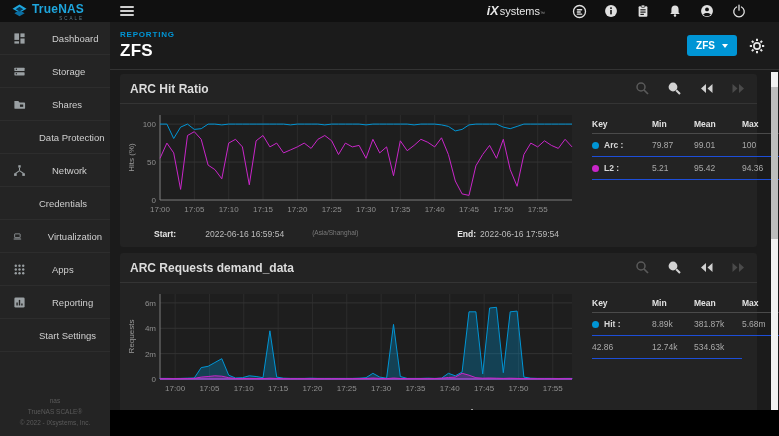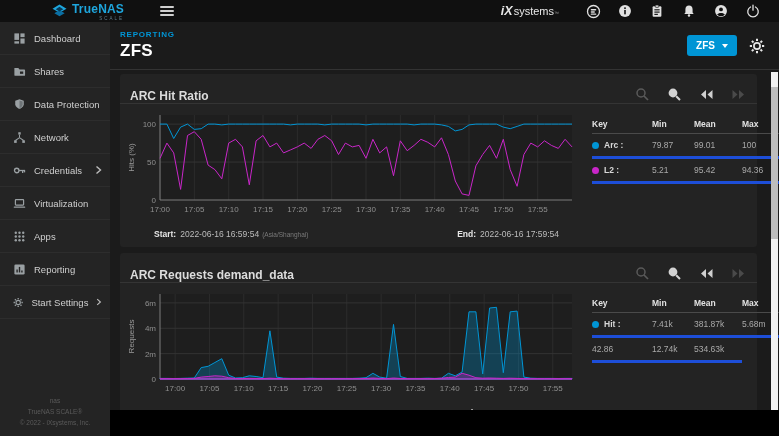--- a/index.html
+++ b/index.html
@@ -1,72 +1,72 @@
 <!DOCTYPE html>
 <html><head>
 <meta charset="utf-8">
 <style>
   * { margin:0; padding:0; box-sizing:border-box; }
   html,body { width:779px; height:436px; overflow:hidden; background:#000; font-family:"Liberation Sans","DejaVu Sans",sans-serif; }
   .app { width:779px; height:436px; display:flex; flex-direction:column; }
 
   
   .topbar { height:22px; background:#101010; display:flex; align-items:center; flex-shrink:0; }
-  .brand { width:110px; display:flex; align-items:center; gap:5px; padding-left:12px; cursor:pointer;margin-left:40px; }
+  .brand { width:110px; display:flex; align-items:center; gap:5px; padding-left:12px; cursor:pointer; }
   .brand-txt { line-height:1; }
   .brand-name { color:#1ea6dd; font-size:12px; font-weight:bold; letter-spacing:.2px; }
   .brand-sub { display:block; color:#5f7d8c; font-size:4.5px; letter-spacing:2px; text-align:right; margin-top:1px; }
   .hamburger { margin-left:10px; width:14px; cursor:pointer; }
   .hamburger span { display:block; height:2px; background:#cfcfcf; margin:2px 0; border-radius:1px; }
-  .topbar-right { margin-left:auto; display:flex; align-items:center; gap:8px; padding-right:14px; }
+  .topbar-right { margin-left:auto; display:flex; align-items:center; gap:8px; padding-right:28px; }
   .vendor { color:#e8e8e8; font-size:11px; margin-right:14px; display:flex; align-items:baseline; }
   .vendor b { font-weight:bold; font-style:italic; font-size:12.5px; margin-right:1px; }
   .vendor sup { font-size:5px; color:#9a9a9a; }
   .tbicon { width:24px; height:20px; display:flex; align-items:center; justify-content:center; cursor:pointer; }
 
   
   .lower { flex:1; display:flex; min-height:0; }
 
   
   .sidebar { width:110px; background:#242424; position:relative; flex-shrink:0; }
-  .side-item { height:33px; display:flex; align-items:center; padding:0 8px 0 13px; gap:8px; cursor:pointer; border-bottom:1px solid rgba(255,255,255,0.045); }
+  .side-item { height:33px; display:flex; align-items:center; padding:0 8px 0 13px; gap:26px; cursor:pointer; border-bottom:1px solid rgba(255,255,255,0.045); }
   .slabel { color:#cfcfcf; font-size:9.5px; white-space:nowrap; }
   .schev { margin-left:auto; }
   .side-footer { position:absolute; bottom:8px; left:0; right:0; text-align:center; color:#5a5a5a; font-size:6.5px; line-height:1.7; }
 
   
   .main { flex:1; display:flex; flex-direction:column; position:relative; min-width:0; background:#000; }
   .page-head { height:48px; background:#1b1b1b; border-bottom:1px solid #333; display:flex; align-items:center; padding:0 14px 0 10px; flex-shrink:0; }
   .ph-left { display:flex; flex-direction:column; gap:2px; }
   .crumb { color:#0095d5; font-size:8px; font-weight:bold; letter-spacing:.8px; cursor:pointer; }
   .page-title { color:#fff; font-size:17px; font-weight:bold; letter-spacing:.3px; }
   .ph-right { margin-left:auto; display:flex; align-items:center; gap:12px; }
   .report-btn { background:#0095d5; color:#fff; font-size:10px; font-weight:bold; border:none; border-radius:3px; padding:5px 9px; display:flex; align-items:center; gap:7px; cursor:pointer; }
   .caret { width:0; height:0; border-left:3.5px solid transparent; border-right:3.5px solid transparent; border-top:4px solid #fff; }
 
   .scroll-area { height:340px; background:#1b1b1b; overflow:hidden; padding:4px 22px 0 10px; }
 
   
   .card { background:#232323; border-radius:3px; margin-bottom:6px; }
-  .card-head { height:30px; display:flex; align-items:flex-end; padding:0 10px; border-bottom:1px solid #343434; }
+  .card-head { height:30px; display:flex; align-items:center; padding:0 10px; border-bottom:1px solid #343434; }
   .card-title { color:#dcdcdc; font-size:12px; font-weight:bold; }
   .tools { margin-left:auto; display:flex; align-items:center; gap:14px; }
   .tool { width:18px; height:18px; display:flex; align-items:center; justify-content:center; cursor:pointer; }
 
   .card-body { display:flex; padding:4px 4px 0 4px; }
   .chart-col { width:456px; }
-  .foot { display:flex; align-items:center; font-size:8.5px; color:#bdbdbd; padding:1px 4px 8px 30px; }
+  .foot { display:flex; align-items:flex-start; font-size:8.5px; color:#bdbdbd; padding:1px 4px 8px 30px;gap:25px; }
   .foot .lbl { font-weight:bold; color:#e6e6e6; margin-right:4px; }
   .foot .tz { font-size:6.5px; color:#7a7a7a; margin-left:3px; }
   .endgrp { margin-left:auto; margin-right:17px; display:flex; align-items:baseline; }
 
   .legend { flex:1; margin:8px 6px 0 12px; font-size:8.5px; }
   .lg-grid { display:grid; grid-template-columns:60px 42px 48px 44px; }
   .lg-h { color:#e2e2e2; font-weight:bold; padding:3px 0 4px 0; border-bottom:1px solid #4a4a4a; }
-  .lg-c { color:#a9a9a9; padding:6px 0; border-bottom:3px solid #1d4ed8; display:flex; align-items:center; }
+  .lg-c { color:#a9a9a9; padding:6px 0; border-bottom:1px solid #1d4ed8; display:flex; align-items:center; }
   .lg-name { color:#d8d8d8; font-weight:bold; }
   .dot { width:7px; height:7px; border-radius:50%; margin-right:5px; flex-shrink:0; }
 
   svg text.tick { font-family:"Liberation Sans","DejaVu Sans",sans-serif; font-size:8px; fill:#8f8f8f; }
   svg text.ylab { font-family:"Liberation Sans","DejaVu Sans",sans-serif; font-size:8px; fill:#9a9a9a; }
 
   
   .sb-track { position:absolute; top:50px; bottom:26px; right:1px; width:7px; background:#f1f1f1; }
   .sb-thumb { position:absolute; top:15px; left:0; width:7px; height:152px; background:#bdbdbd; }
 
@@ -152,20 +152,31 @@
       <div class="side-item">
         <svg width="13" height="13" viewBox="0 0 14 14">
             <g fill="#9aa0a3">
               <rect x="1.5" y="1.5" width="5" height="7"></rect>
               <rect x="8" y="1.5" width="4.5" height="4"></rect>
               <rect x="8" y="7" width="4.5" height="5.5"></rect>
               <rect x="1.5" y="10" width="5" height="2.5"></rect>
             </g>
           </svg>
         <span class="slabel">Dashboard</span>
+      </div>
+      <div class="side-item">
+        <svg width="13" height="13" viewBox="0 0 14 14">
+            <g fill="#9aa0a3">
+              <rect x="1.5" y="3" width="11" height="3.4" rx="0.6"></rect>
+              <rect x="1.5" y="7.8" width="11" height="3.4" rx="0.6"></rect>
+            </g>
+            <circle cx="3.6" cy="4.7" r="0.8" fill="#242424"></circle>
+            <circle cx="3.6" cy="9.5" r="0.8" fill="#242424"></circle>
+          </svg>
+        <span class="slabel">Storage</span>
       </div>
       <div class="side-item">
         <svg width="13" height="13" viewBox="0 0 14 14">
             <path d="M1.5 3.2 h4.2 l1.4 1.7 h5 a0.9 0.9 0 0 1 0.9 0.9 v5 a0.9 0.9 0 0 1 -0.9 0.9 h-9.7 a0.9 0.9 0 0 1 -0.9 -0.9 z" fill="#9aa0a3"></path>
             <rect x="7.5" y="7" width="3.5" height="2.5" fill="#242424"></rect>
           </svg>
         <span class="slabel">Shares</span>
       </div>
       <div class="side-item">
         <svg width="13" height="13" viewBox="0 0 14 14">
@@ -474,21 +485,21 @@
             <div class="legend">
               <div class="lg-grid">
                 <span class="lg-h">Key</span>
                 <span class="lg-h">Min</span>
                 <span class="lg-h">Mean</span>
                 <span class="lg-h">Max</span>
                 <span class="lg-c">
                     <span class="dot" style="background: rgb(0, 149, 213);"></span>
                     <span class="lg-name">Hit :</span>
                   </span>
-                <span class="lg-c">7.41k</span>
+                <span class="lg-c">8.89k</span>
                 <span class="lg-c">381.87k</span>
                 <span class="lg-c">5.68m</span>
                 <span class="lg-c">42.86</span>
                 <span class="lg-c">12.74k</span>
                 <span class="lg-c">534.63k</span>
               </div>
             </div>
           </div>
         </section>
 

